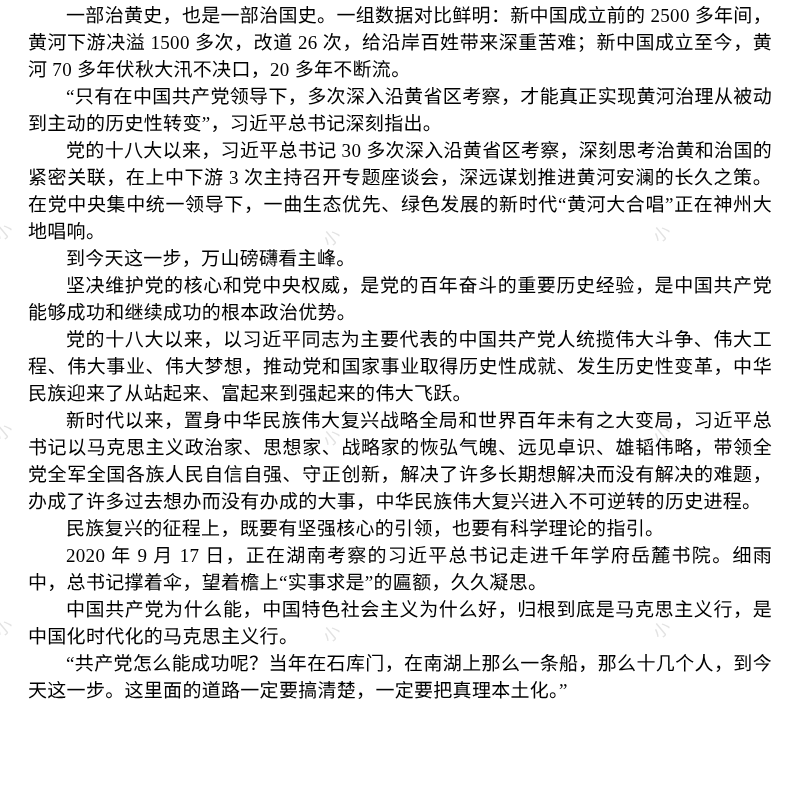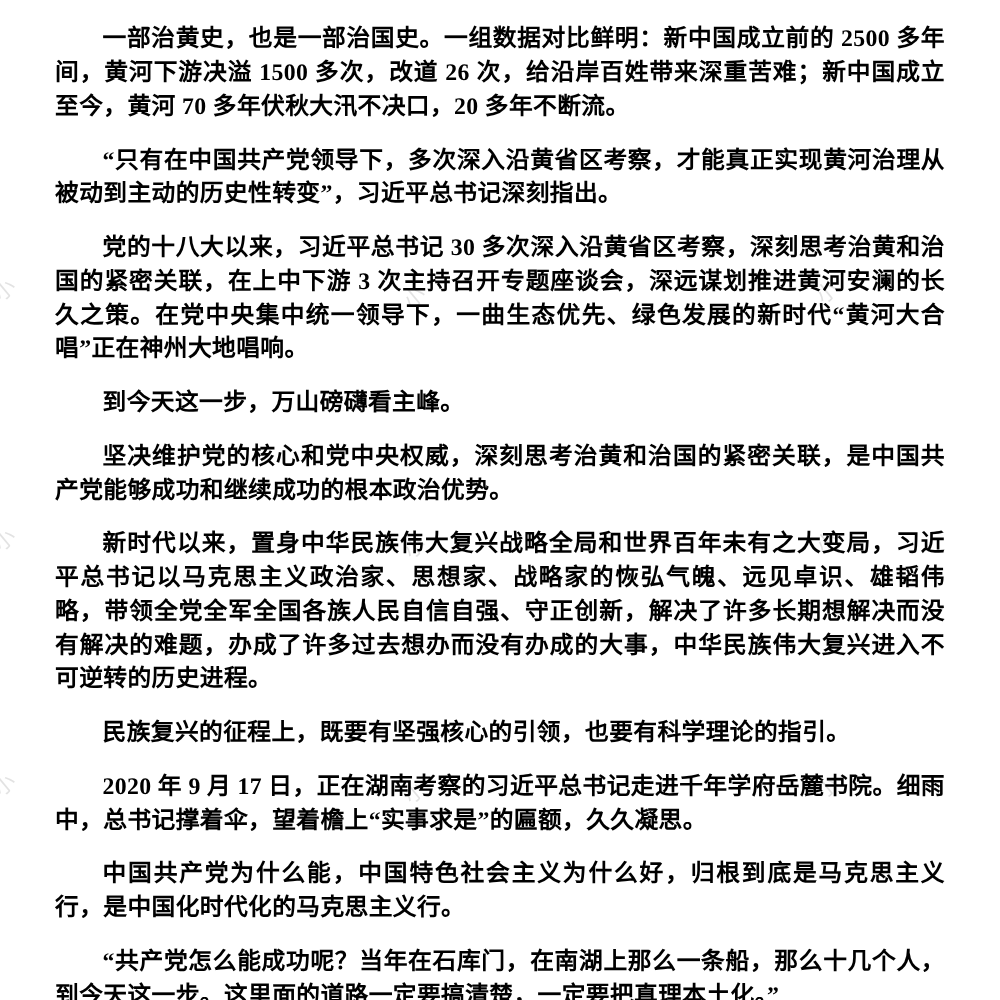--- a/index.html
+++ b/index.html
@@ -20,24 +20,23 @@
     .text-layer {
       position: relative;
       z-index: 1;
       padding: 2px 28px 0 28px;
       font-size: 19px;
       line-height: 27px;
       text-align: justify;
       letter-spacing: 0.3px;
     }
     .text-layer p {
-      margin: 16px;
+      margin: 0;
       text-indent: 2em;
       word-break: break-all;
-      font-weight: bold;
     }
     .watermark-layer {
       position: absolute;
       inset: 0;
       z-index: 0;
       pointer-events: none;
     }
     .wm {
       position: absolute;
       font-size: 17px;
@@ -72,21 +71,22 @@
     <span class="wm w7">小</span>
     <span class="wm w8">小</span>
     <span class="wm w9">小</span>
   </div>
 
   <div class="text-layer">
     <p>一部治黄史，也是一部治国史。一组数据对比鲜明：新中国成立前的 2500 多年间，黄河下游决溢 1500 多次，改道 26 次，给沿岸百姓带来深重苦难；新中国成立至今，黄河 70 多年伏秋大汛不决口，20 多年不断流。</p>
     <p>“只有在中国共产党领导下，多次深入沿黄省区考察，才能真正实现黄河治理从被动到主动的历史性转变”，习近平总书记深刻指出。</p>
     <p>党的十八大以来，习近平总书记 30 多次深入沿黄省区考察，深刻思考治黄和治国的紧密关联，在上中下游 3 次主持召开专题座谈会，深远谋划推进黄河安澜的长久之策。在党中央集中统一领导下，一曲生态优先、绿色发展的新时代“黄河大合唱”正在神州大地唱响。</p>
     <p>到今天这一步，万山磅礴看主峰。</p>
-    <p>坚决维护党的核心和党中央权威，深刻思考治黄和治国的紧密关联，是中国共产党能够成功和继续成功的根本政治优势。</p>
+    <p>坚决维护党的核心和党中央权威，是党的百年奋斗的重要历史经验，是中国共产党能够成功和继续成功的根本政治优势。</p>
+    <p>党的十八大以来，以习近平同志为主要代表的中国共产党人统揽伟大斗争、伟大工程、伟大事业、伟大梦想，推动党和国家事业取得历史性成就、发生历史性变革，中华民族迎来了从站起来、富起来到强起来的伟大飞跃。</p>
     <p>新时代以来，置身中华民族伟大复兴战略全局和世界百年未有之大变局，习近平总书记以马克思主义政治家、思想家、战略家的恢弘气魄、远见卓识、雄韬伟略，带领全党全军全国各族人民自信自强、守正创新，解决了许多长期想解决而没有解决的难题，办成了许多过去想办而没有办成的大事，中华民族伟大复兴进入不可逆转的历史进程。</p>
     <p>民族复兴的征程上，既要有坚强核心的引领，也要有科学理论的指引。</p>
     <p>2020 年 9 月 17 日，正在湖南考察的习近平总书记走进千年学府岳麓书院。细雨中，总书记撑着伞，望着檐上“实事求是”的匾额，久久凝思。</p>
     <p>中国共产党为什么能，中国特色社会主义为什么好，归根到底是马克思主义行，是中国化时代化的马克思主义行。</p>
     <p>“共产党怎么能成功呢？当年在石库门，在南湖上那么一条船，那么十几个人，到今天这一步。这里面的道路一定要搞清楚，一定要把真理本土化。”</p>
   </div>
 
 </div>
 
 </body></html>

